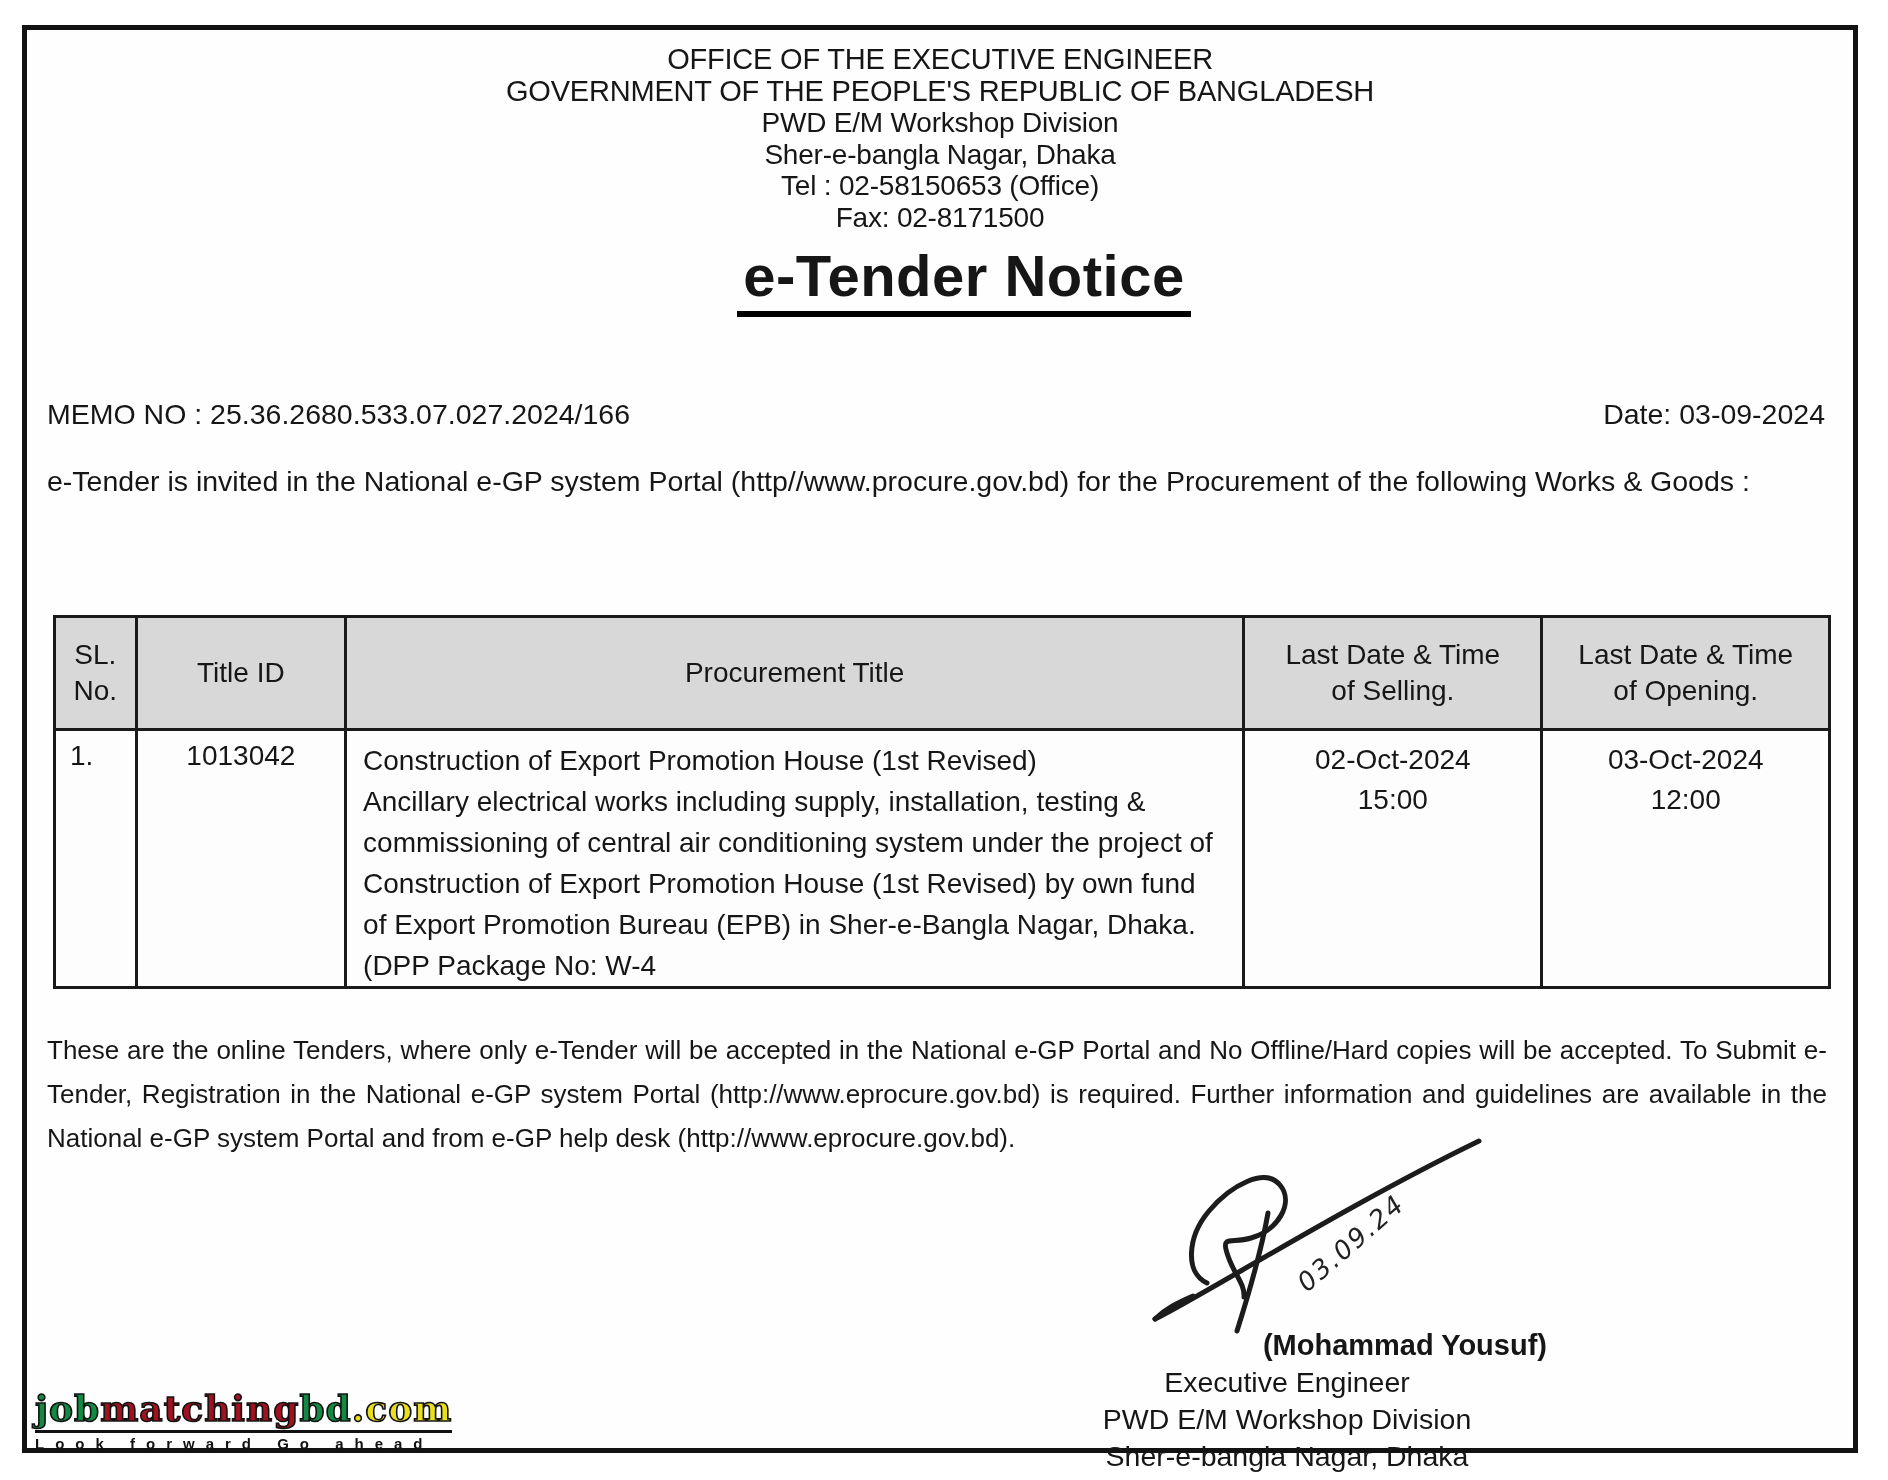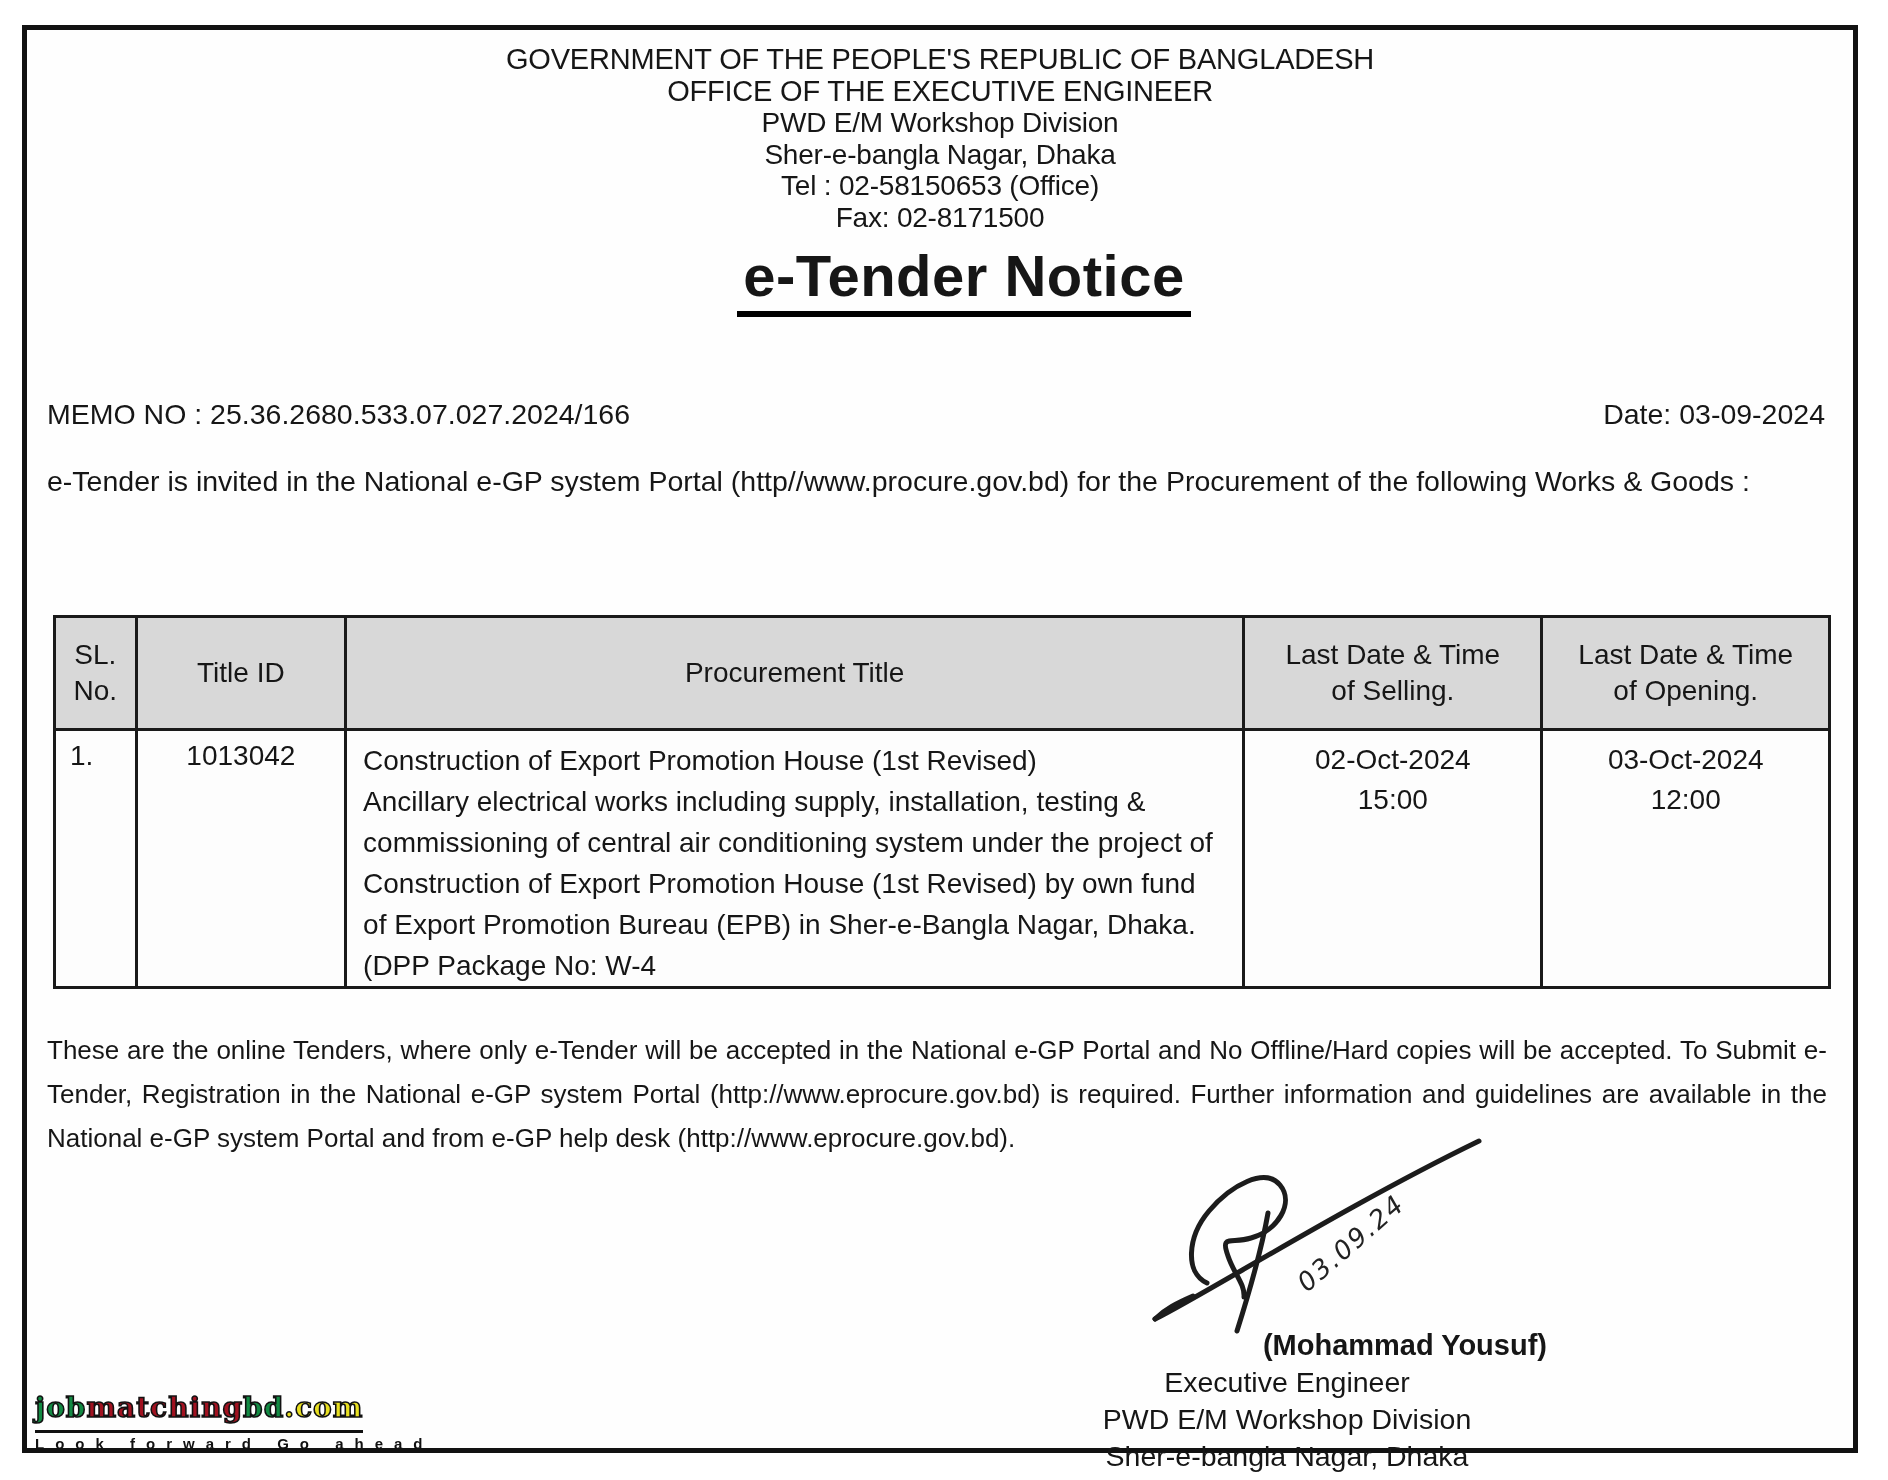--- a/index.html
+++ b/index.html
@@ -130,21 +130,21 @@
   .signature-block .sig-name { font-weight: bold; font-size: 29px; text-align: right; }
   
   .logo {
     position: absolute;
     left: 8px; top: 1358px;
   }
   .logo-wordmark {
     display: inline-block;
     font-family: "DejaVu Serif", serif;
     font-weight: bold;
-    font-size: 28px;
+    font-size: 36px;
     line-height: 40px;
     letter-spacing: 1px;
     border-bottom: 3px solid #111;
     padding-bottom: 2px;
     -webkit-text-stroke: 1.6px #111;
   }
   .logo-tagline {
     font-size: 15px;
     font-weight: bold;
     letter-spacing: 11px;
@@ -152,22 +152,22 @@
     margin-top: 2px;
     white-space: nowrap;
   }
 </style>
 </head>
 <body>
 
 <div class="frame">
 
   <div class="gov-header">
+    <div class="line-caps">OFFICE OF THE EXECUTIVE ENGINEER</div>
     <div class="line-caps">GOVERNMENT OF THE PEOPLE'S REPUBLIC OF BANGLADESH</div>
-    <div class="line-caps">OFFICE OF THE EXECUTIVE ENGINEER</div>
     <div>PWD E/M Workshop Division</div>
     <div>Sher-e-bangla Nagar, Dhaka</div>
     <div>Tel : 02-58150653 (Office)</div>
     <div>Fax: 02-8171500</div>
   </div>
 
   <div class="notice-title-wrap">
     <span class="notice-title">e-Tender Notice</span>
   </div>
 

